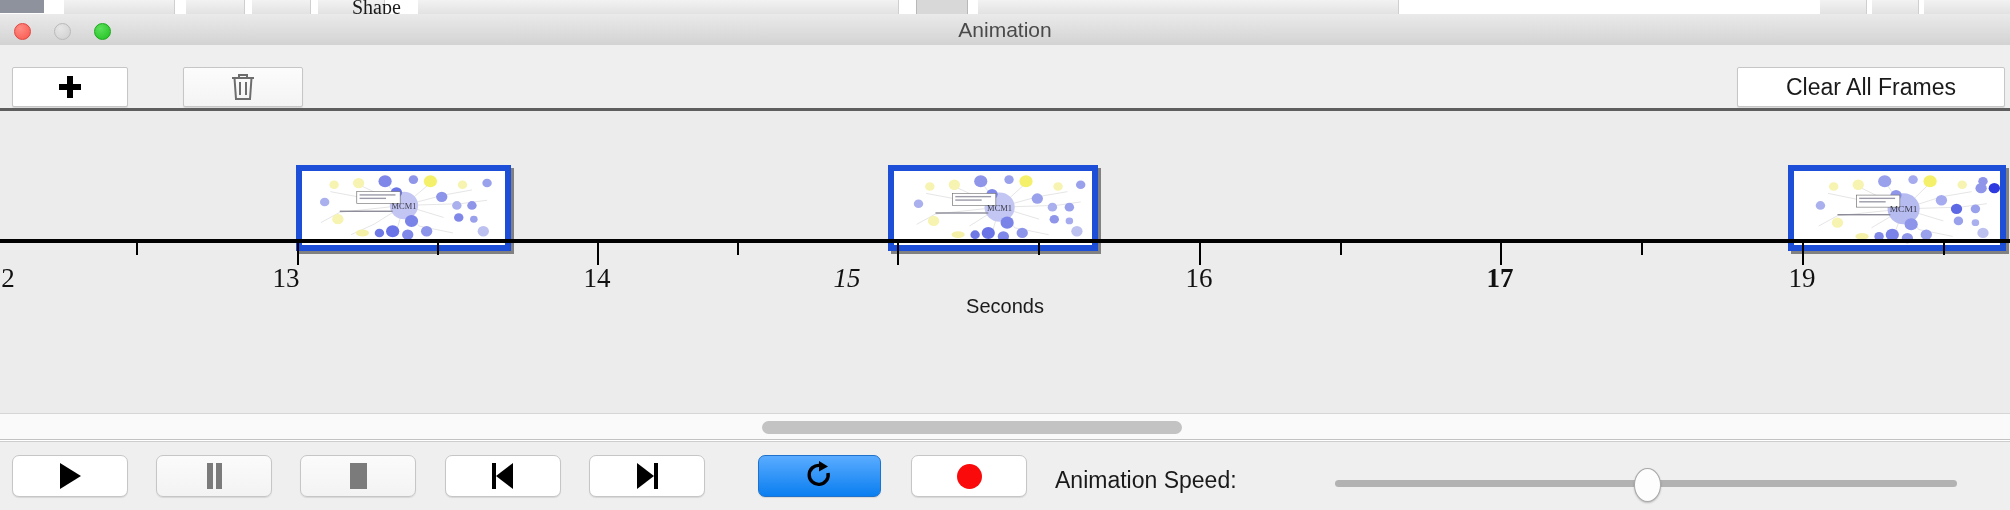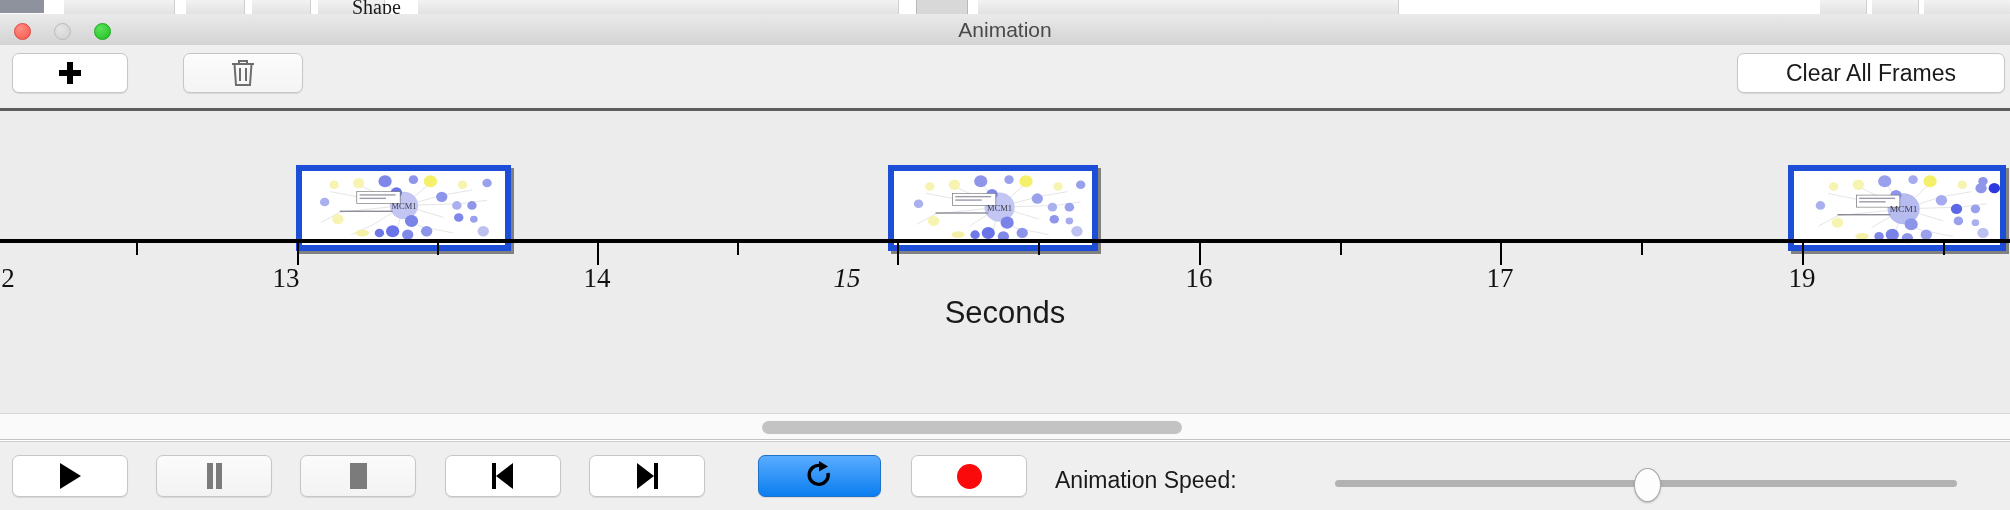--- a/index.html
+++ b/index.html
@@ -93,27 +93,28 @@
   
   .toolbar {
     position: absolute;
     left: 0; top: 45px;
     width: 2010px;
     height: 63px;
     background: #efefef;
   }
   .tb-btn {
     position: absolute;
-    border-radius: 7px;
+    border-radius: 2px;
     border: 1px solid #c6c6c6;
     box-shadow: 0 1px 1px rgba(0,0,0,0.10);
     display: flex;
     align-items: center;
     justify-content: center;
     box-sizing: border-box;
+    margin-top: 14px;
   }
   .tb-add {
     left: 12px; top: 53px;
     width: 116px; height: 40px;
     background: #ffffff;
   }
   .tb-del {
     left: 183px; top: 53px;
     width: 120px; height: 40px;
     background: linear-gradient(#fcfcfc, #f4f4f4);
@@ -191,21 +192,21 @@
     font-size: 27px;
     color: #111;
     transform: translateX(-50%);
     white-space: nowrap;
   }
   .axis-title {
     position: absolute;
     top: 184px;
     width: 2010px;
     text-align: center;
-    font-size: 31px;
+    font-size: 20px;
     color: #1a1a1a;
   }
 
   
   .scroll-track {
     position: absolute;
     left: 0; top: 413px;
     width: 2010px; height: 27px;
     background: #fafafa;
     border-top: 1px solid #d6d6d6;
@@ -495,21 +496,21 @@
     <div class="tick major" style="left:897px;"></div>
     <div class="tick major" style="left:1199px;"></div>
     <div class="tick major" style="left:1500px;"></div>
     <div class="tick major" style="left:1802px;"></div>
 
     <div class="tick-label" style="left:8px;">2</div>
     <div class="tick-label" style="left:286px;">13</div>
     <div class="tick-label" style="left:597px;">14</div>
     <div class="tick-label" style="left:847px;font-style:italic;">15</div>
     <div class="tick-label" style="left:1199px;">16</div>
-    <div class="tick-label" style="left:1500px;">17</div>
+    <div class="tick-label" style="left:1500px;font-weight:bold;">17</div>
     <div class="tick-label" style="left:1802px;">19</div>
 
     <div class="axis-title">Seconds</div>
   </div>
 
   <div class="scroll-track">
     <div class="scroll-thumb" style="left:762px; width:420px;"></div>
   </div>
 
   <div class="playbar">

